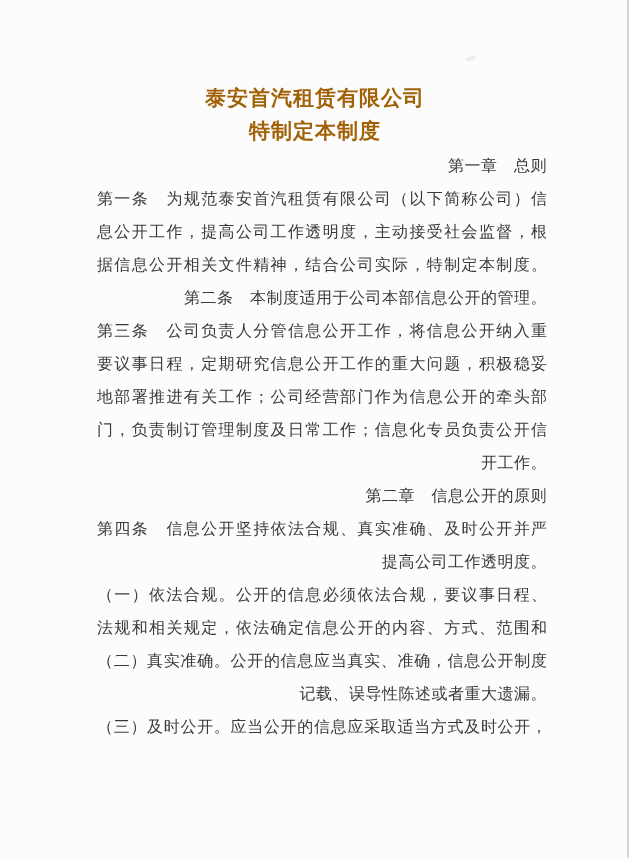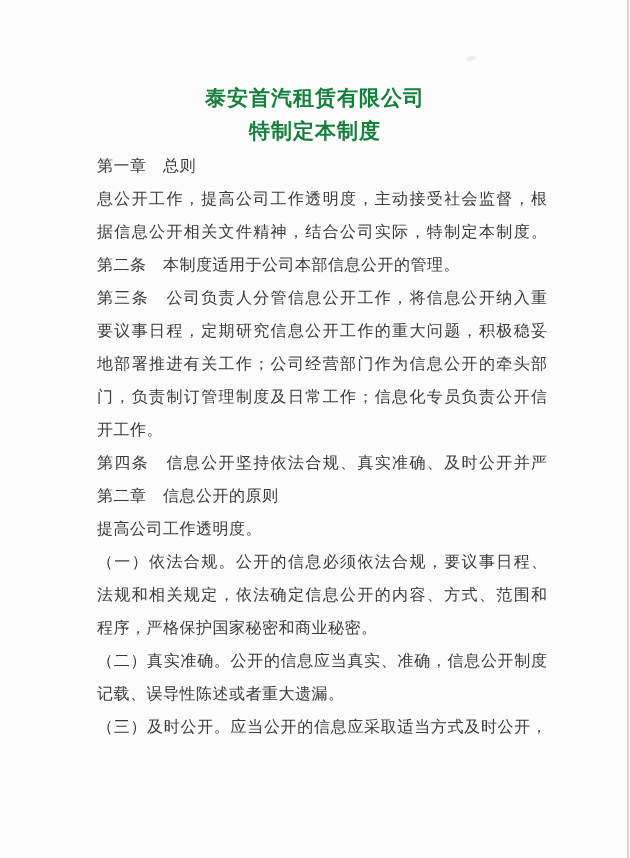--- a/index.html
+++ b/index.html
@@ -40,37 +40,38 @@
     top: 82px;
     left: 0;
     width: 630px;
     text-align: center;
   }
   .title-line {
     margin: 0;
     font-size: 21px;
     line-height: 33px;
     font-weight: bold;
-    color: #15803d;
+    color: #a16207;
     letter-spacing: 1px;
   }
   .doc-body {
     position: absolute;
     top: 149px;
     left: 97px;
     width: 450px;
   }
   .line {
     height: 33px;
     line-height: 33px;
     font-size: 16px;
     color: #3a3a3a;
     letter-spacing: 0.5px;
     white-space: nowrap;
     overflow: hidden;
+    text-align: right;
   }
   .line.stretch {
     white-space: normal;
     text-align: justify;
     text-align-last: justify;
     text-justify: inter-character;
     letter-spacing: 0;
   }
 </style>
 </head>
@@ -80,31 +81,31 @@
   <div class="scan-edge"></div>
   <div class="scan-artifact"></div>
 
   <div class="title-block">
     <h1 class="title-line">泰安首汽租赁有限公司</h1>
     <h1 class="title-line">特制定本制度</h1>
   </div>
 
   <div class="doc-body" id="body-lines">
       <div class="line">第一章　总则</div>
+      <div class="line stretch">第一条　为规范泰安首汽租赁有限公司（以下简称公司）信</div>
       <div class="line stretch">息公开工作，提高公司工作透明度，主动接受社会监督，根</div>
       <div class="line stretch">据信息公开相关文件精神，结合公司实际，特制定本制度。</div>
       <div class="line">第二条　本制度适用于公司本部信息公开的管理。</div>
       <div class="line stretch">第三条　公司负责人分管信息公开工作，将信息公开纳入重</div>
       <div class="line stretch">要议事日程，定期研究信息公开工作的重大问题，积极稳妥</div>
       <div class="line stretch">地部署推进有关工作；公司经营部门作为信息公开的牵头部</div>
       <div class="line stretch">门，负责制订管理制度及日常工作；信息化专员负责公开信</div>
       <div class="line">开工作。</div>
+      <div class="line">第二章　信息公开的原则</div>
       <div class="line stretch">第四条　信息公开坚持依法合规、真实准确、及时公开并严</div>
-      <div class="line">第二章　信息公开的原则</div>
       <div class="line">提高公司工作透明度。</div>
       <div class="line stretch">（一）依法合规。公开的信息必须依法合规，要议事日程、</div>
       <div class="line stretch">法规和相关规定，依法确定信息公开的内容、方式、范围和</div>
-      <div class="line">程序，严格保护国家秘密和商业秘密。</div>
       <div class="line stretch">（二）真实准确。公开的信息应当真实、准确，信息公开制度</div>
       <div class="line">记载、误导性陈述或者重大遗漏。</div>
       <div class="line stretch">（三）及时公开。应当公开的信息应采取适当方式及时公开，</div>
     </div>
 </div>
 
 </body></html>

